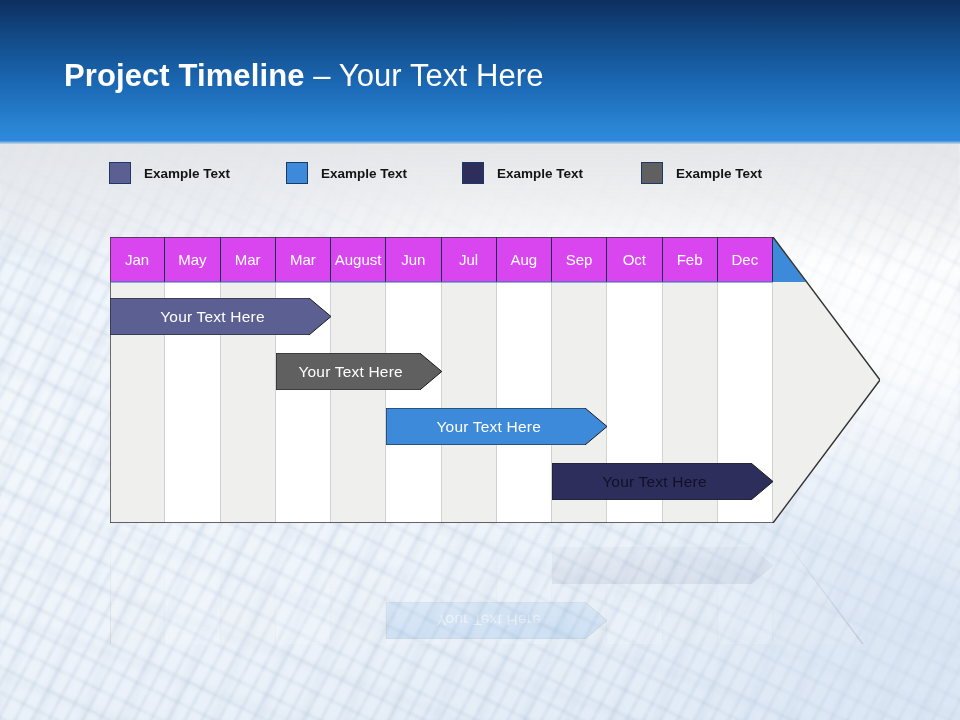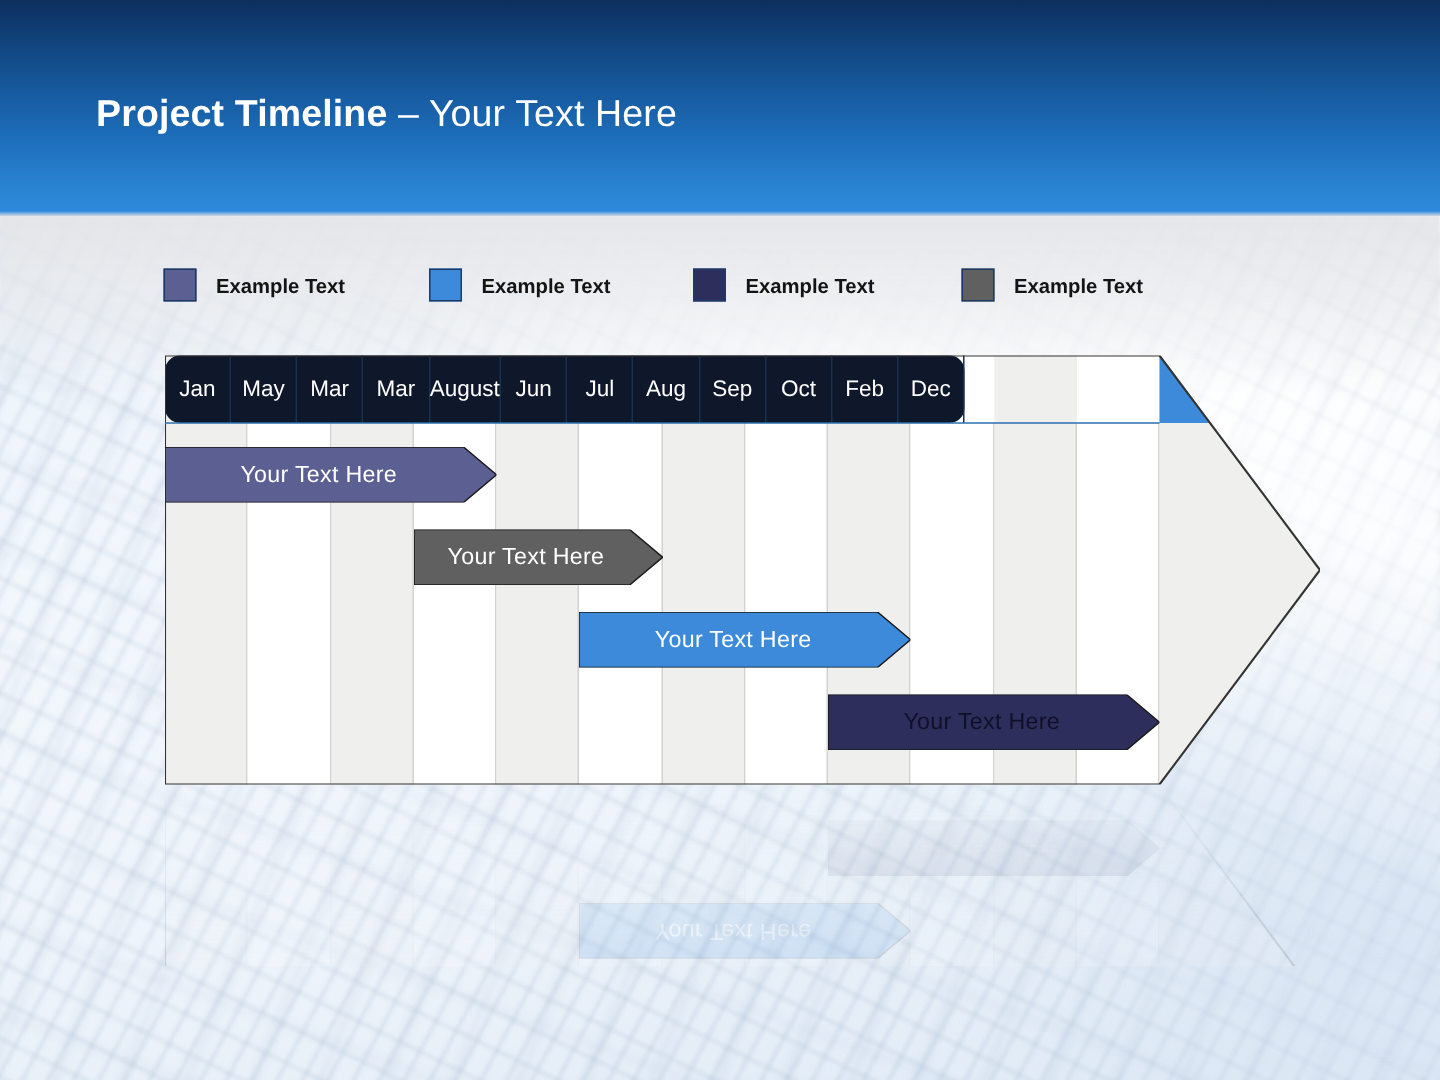--- a/index.html
+++ b/index.html
@@ -76,35 +76,35 @@
   .header-edge {
     position: absolute;
     left: 0; top: 141px;
     width: 960px; height: 3px;
     background: linear-gradient(180deg, #3f93e3 0%, #cfd8e2 100%);
   }
   .title {
     position: absolute;
     left: 64px;
     top: 57px;
-    font-size: 25px;
+    font-size: 31px;
     line-height: 38px;
     color: #ffffff;
     white-space: nowrap;
     letter-spacing: 0.1px;
   }
   .title .t-bold { font-weight: bold; }
   .title .t-dash { font-weight: normal; }
   .title .t-rest { font-weight: normal; }
 
   
   .legend {
     position: absolute;
     left: 109px;
-    top: 177px;
+    top: 160px;
     width: 760px;
     height: 26px;
   }
   .legend-item {
     position: absolute;
     top: 0;
     display: flex;
     align-items: center;
     height: 26px;
     white-space: nowrap;
@@ -162,25 +162,24 @@
     right: 0; top: 45px; bottom: 0;
     width: 1px;
     background: #d2d2d2;
   }
   .col:last-child .col-sep { background: #d2d2d2; }
 
   
   .months {
     position: absolute;
     left: 0; top: 0;
-    width: 533px;
+    width: 663px;
     height: 45px;
     display: flex;
-    background: #0f172a;
-    border-radius: 10px;
+    background: #d946ef;
   }
   .month {
     flex: 1 1 0;
     height: 45px;
     display: flex;
     align-items: center;
     justify-content: center;
     color: #ffffff;
     font-size: 15px;
     border-right: 1px solid #17314f;

